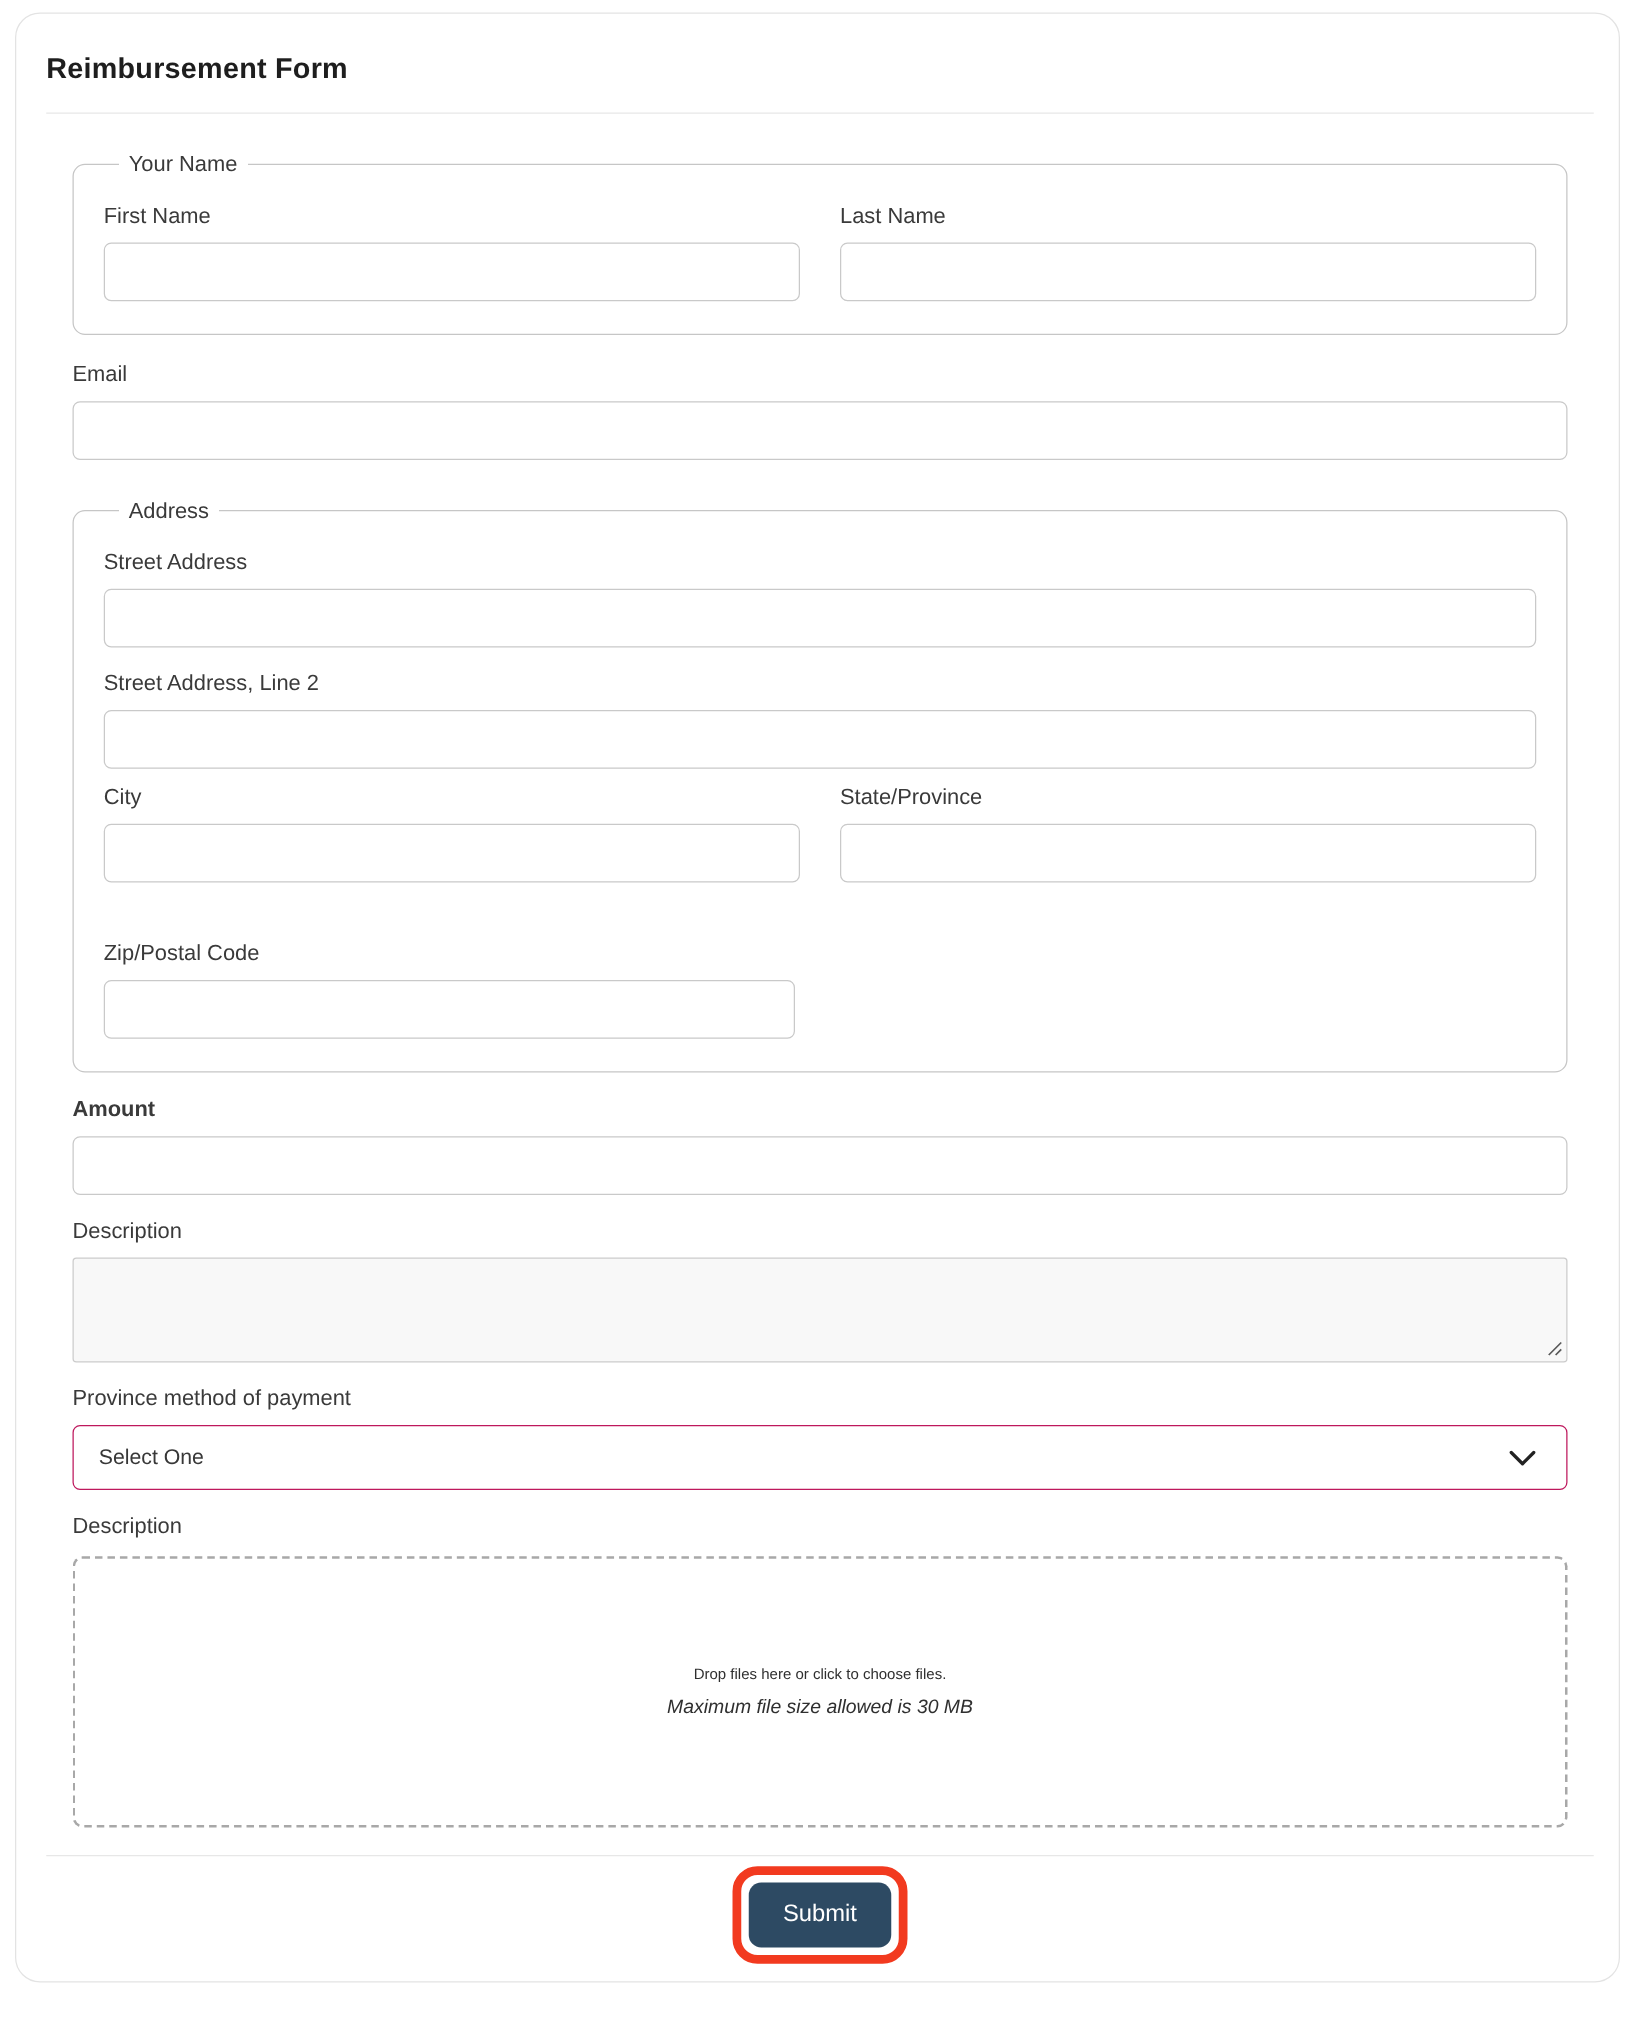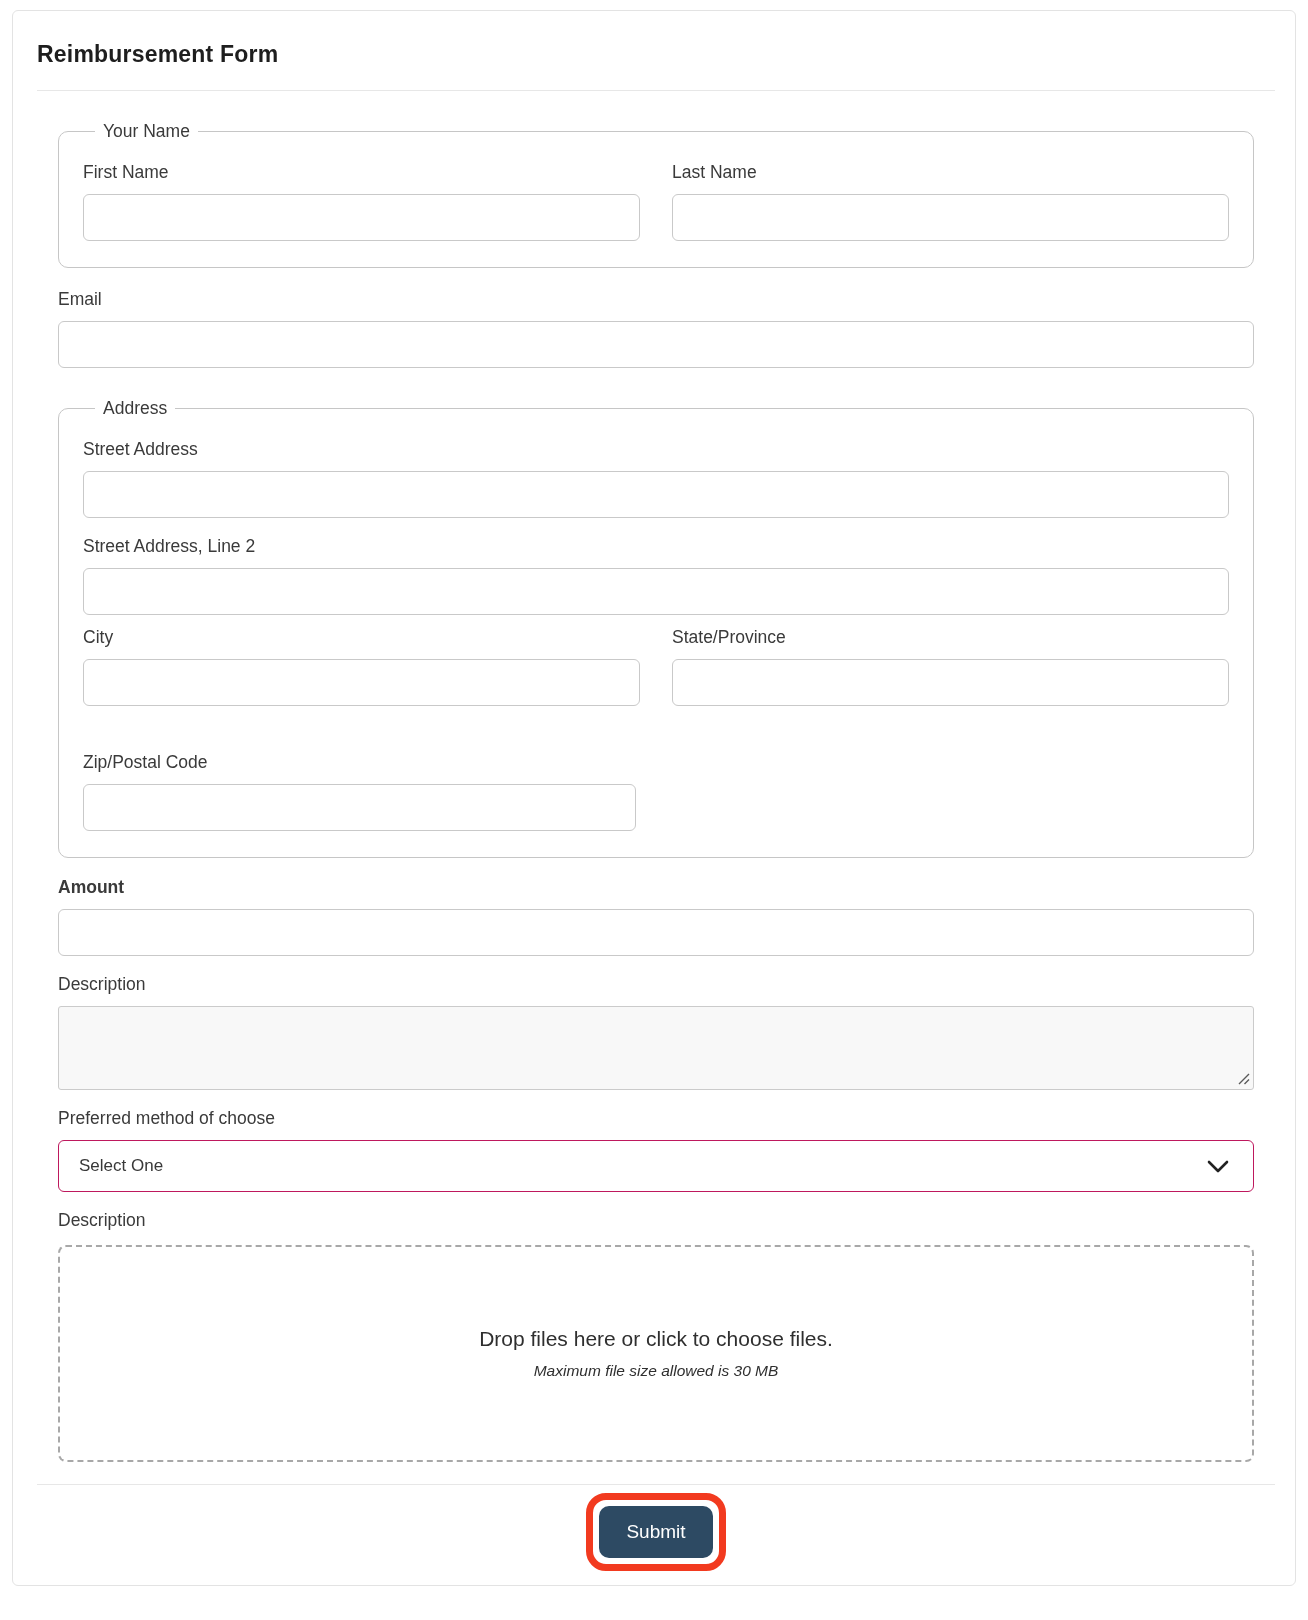--- a/index.html
+++ b/index.html
@@ -7,21 +7,21 @@
     margin: 0;
     padding: 0;
     background: #ffffff;
     font-family: "Liberation Sans", "DejaVu Sans", sans-serif;
     color: #333333;
   }
   .card {
     margin: 10px 12px 16px 12px;
     background: #ffffff;
     border: 1px solid #e3e3e3;
-    border-radius: 6px;
+    border-radius: 20px;
     padding: 26px 20px 0 24px;
     min-height: 1576px;
   }
   .form-title {
     font-size: 23px;
     font-weight: 700;
     color: #1e1e1e;
     letter-spacing: 0.2px;
     margin: 4px 0 22px 0;
   }
@@ -111,21 +111,21 @@
     border: 2px dashed #a8a8a8;
     border-radius: 8px;
     display: flex;
     flex-direction: column;
     align-items: center;
     justify-content: center;
     gap: 11px;
     cursor: pointer;
     background: #ffffff;
   }
-  .dropzone-title { font-size: 21px; color: #2f2f2f; }
+  .dropzone-title { font-size: 12px; color: #2f2f2f; }
   .dropzone-note  { font-size: 15.5px; color: #2f2f2f; font-style: italic; }
 
   .footer-divider { margin-top: 22px; }
   .footer {
     padding: 21px 0 27px 0;
     display: flex;
     justify-content: center;
     align-items: flex-end;
   }
   .submit-wrap { position: relative; display: inline-block; }
@@ -207,21 +207,21 @@
     <label class="field-label">Description</label>
     <div class="textarea-wrap">
       <textarea class="desc" style=""></textarea>
       <span class="resize-handle">
         <svg width="12" height="12" viewBox="0 0 12 12">
           <path d="M11 1 L1 11 M11 6.5 L6.5 11" stroke="#5a5a5a" stroke-width="1.4" fill="none"></path>
         </svg>
       </span>
     </div>
 
-    <label class="field-label">Preferred method of choose</label>
+    <label class="field-label">Province method of payment</label>
     <div class="select">
       <span class="select-value">Select One</span>
       <span style="line-height:0;">
         <svg width="22" height="13" viewBox="0 0 22 13">
           <polyline points="2,2 11,11 20,2" fill="none" stroke="#222222" stroke-width="2.6" stroke-linecap="round" stroke-linejoin="round"></polyline>
         </svg>
       </span>
     </div>
 
     <label class="field-label">Description</label>

